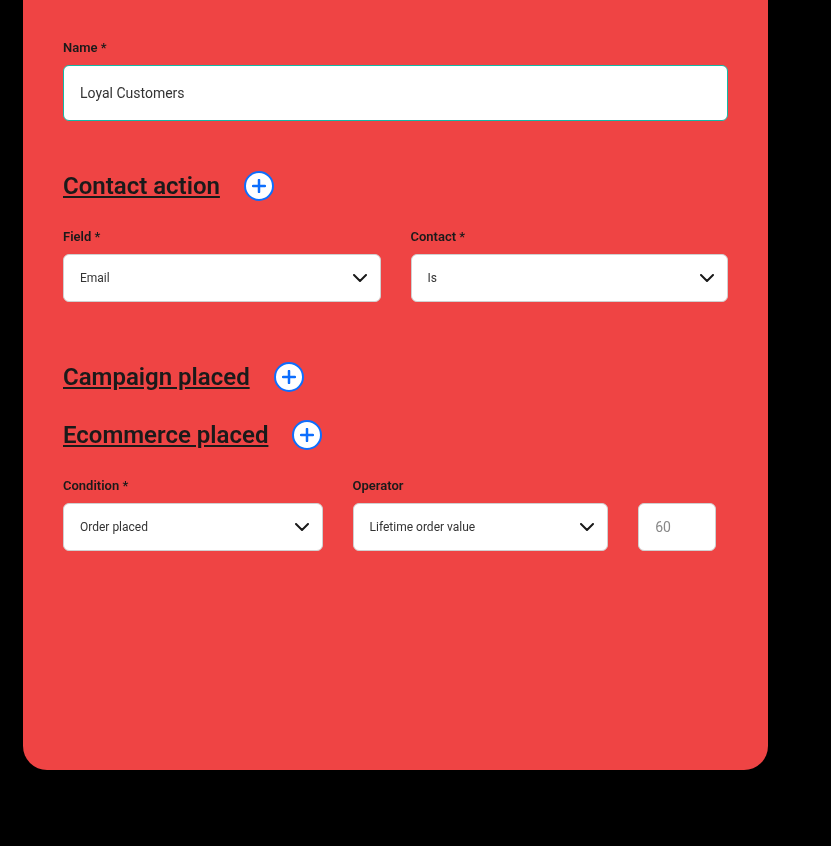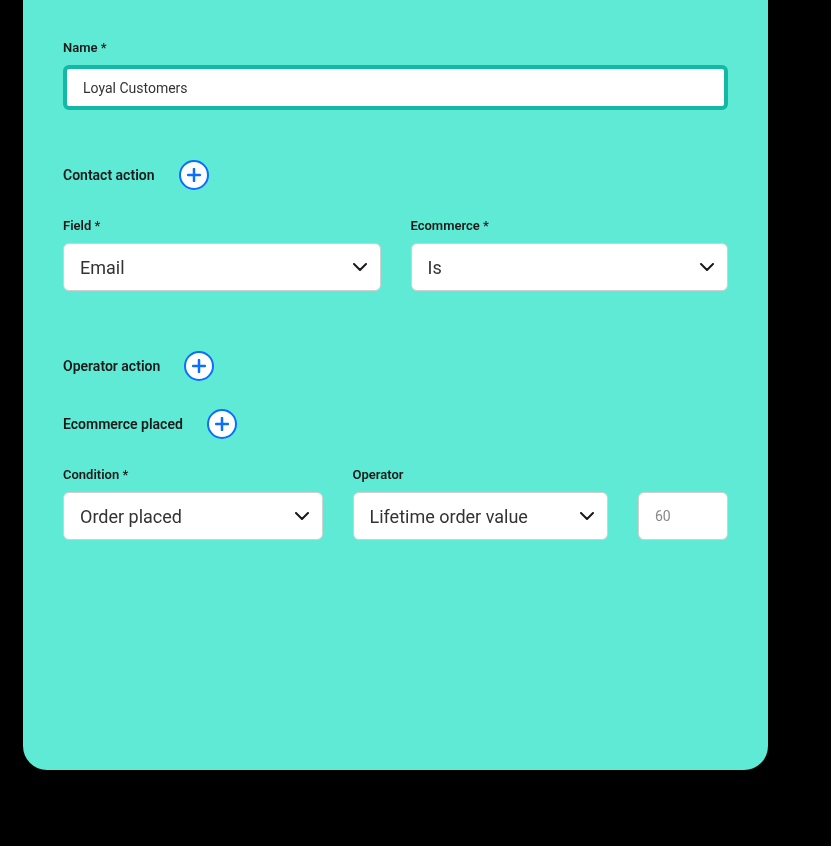--- a/index.html
+++ b/index.html
@@ -8,58 +8,59 @@
       padding: 0;
       font-family: -apple-system, BlinkMacSystemFont, "Segoe UI", Roboto, "Helvetica Neue", Arial, sans-serif;
     }
     body {
       background: #000;
       width: 831px;
       height: 846px;
       overflow: hidden;
     }
     .card {
-      background: #5eead4;
+      background: #ef4444;
       width: 745px;
       height: 770px;
       margin-left: 23px;
       border-radius: 0 0 24px 24px;
       padding: 40px 40px 0 40px;
       position: relative;
     }
     .field-group {
       margin-bottom: 50px;
     }
     .label {
       font-size: 13px;
       font-weight: 600;
       color: #1a1a1a;
       margin-bottom: 10px;
       display: block;
     }
     .text-input {
       width: 100%;
-      height: 45px;
-      border: 4px solid #14b8a6;
+      height: 56px;
+      border: 1px solid #14b8a6;
       border-radius: 6px;
       padding: 0 16px;
       font-size: 14px;
       color: #333;
       outline: none;
     }
     .section-header {
       display: flex;
       align-items: center;
       gap: 24px;
       margin-bottom: 28px;
     }
     .section-title {
-      font-size: 14px;
+      font-size: 24px;
       font-weight: 600;
       color: #1a1a1a;
+      text-decoration: underline;
     }
     .add-btn {
       width: 30px;
       height: 30px;
       border: 2.5px solid #0d6efd;
       border-radius: 50%;
       background: #fff;
       display: flex;
       align-items: center;
       justify-content: center;
@@ -81,21 +82,21 @@
     }
     .select-wrap {
       position: relative;
     }
     .select {
       width: 100%;
       height: 48px;
       border: 1px solid #d0d0d0;
       border-radius: 6px;
       padding: 0 40px 0 16px;
-      font-size: 18px;
+      font-size: 12px;
       color: #333;
       background: #fff;
       appearance: none;
       -webkit-appearance: none;
       outline: none;
       cursor: pointer;
     }
     .chevron {
       position: absolute;
       right: 14px;
@@ -104,21 +105,21 @@
       pointer-events: none;
     }
     .num-input {
       height: 48px;
       border: 1px solid #d0d0d0;
       border-radius: 6px;
       padding: 0 16px;
       font-size: 14px;
       color: #888;
       outline: none;
-      width: 90px;
+      width: 78px;
     }
   </style>
 </head>
 <body>
 
 <div class="card">
 
   <div class="field-group">
     <label class="label">Name *</label>
     <input type="text" class="text-input" value="Loyal Customers" style="">
@@ -138,34 +139,34 @@
       <div class="select-wrap">
         <select class="select">
           <option>Email</option>
         </select>
         <svg class="chevron" width="14" height="8" viewBox="0 0 14 8">
             <path d="M1 1 L7 7 L13 1" stroke="#1a1a1a" stroke-width="2" fill="none" stroke-linecap="round" stroke-linejoin="round"></path>
           </svg>
       </div>
     </div>
     <div class="col" style="width:318px">
-      <label class="label">Ecommerce *</label>
+      <label class="label">Contact *</label>
       <div class="select-wrap">
         <select class="select">
           <option>Is</option>
         </select>
         <svg class="chevron" width="14" height="8" viewBox="0 0 14 8">
             <path d="M1 1 L7 7 L13 1" stroke="#1a1a1a" stroke-width="2" fill="none" stroke-linecap="round" stroke-linejoin="round"></path>
           </svg>
       </div>
     </div>
   </div>
 
   <div class="section-header">
-    <span class="section-title">Operator action</span>
+    <span class="section-title">Campaign placed</span>
     <button class="add-btn">
       <svg width="14" height="14" viewBox="0 0 14 14">
           <path d="M7 1 L7 13 M1 7 L13 7" stroke="#0d6efd" stroke-width="2.5" stroke-linecap="round"></path>
         </svg>
     </button>
   </div>
 
   <div class="section-header">
     <span class="section-title">Ecommerce placed</span>
     <button class="add-btn">

